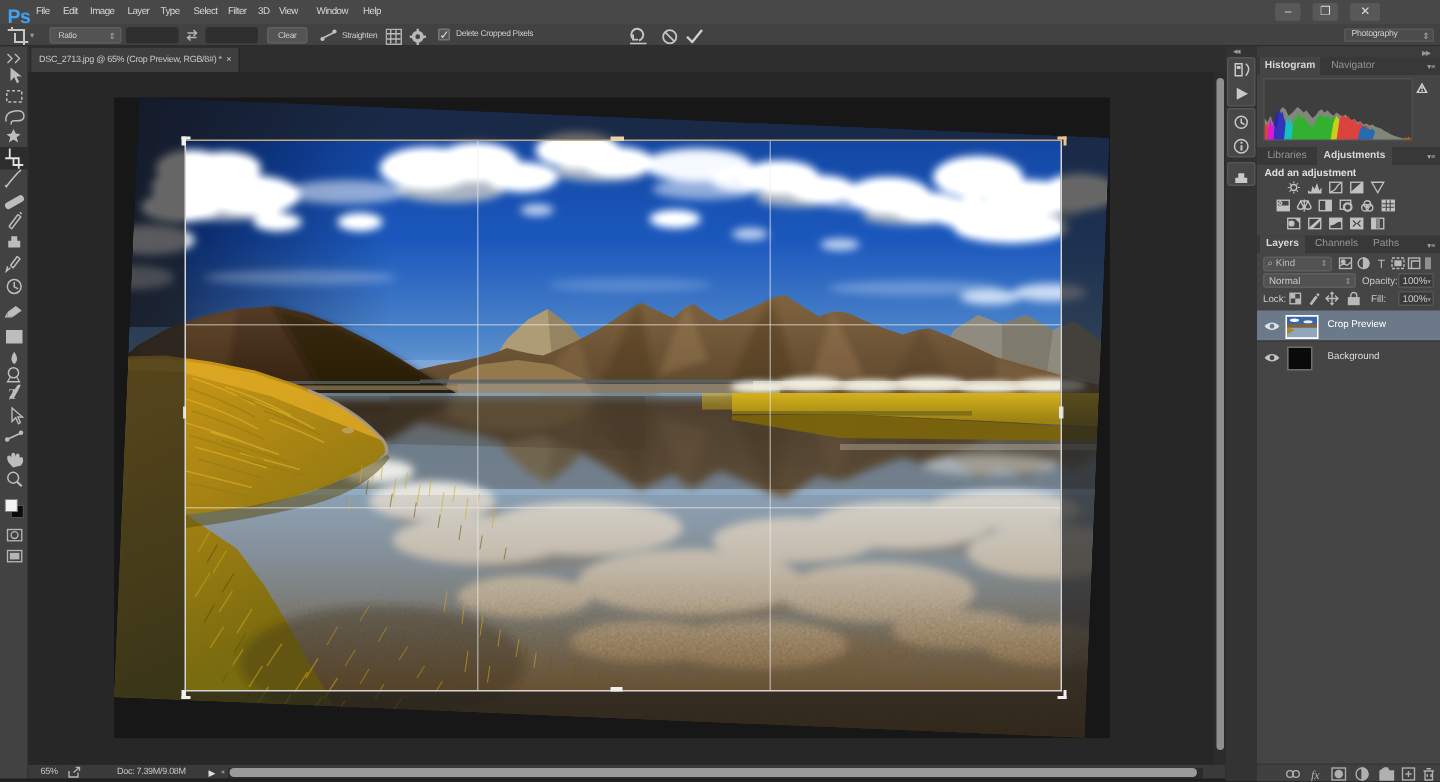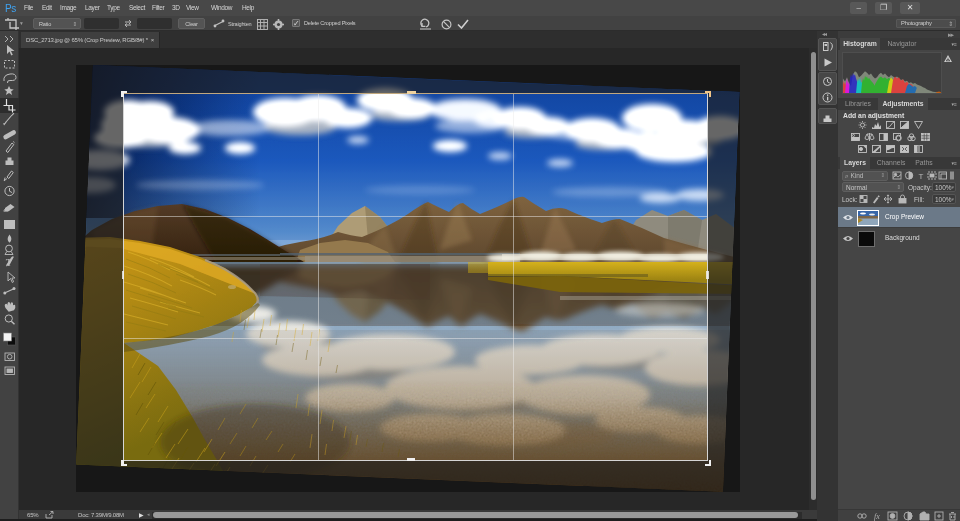--- a/index.html
+++ b/index.html
@@ -1,21 +1,21 @@
 <!DOCTYPE html>
 <html><head><meta charset="utf-8">
 <style>
 *{margin:0;padding:0;box-sizing:border-box}
 html,body{width:960px;height:521px;overflow:hidden;background:#272727;font-family:"Liberation Sans",sans-serif;}
 .abs{position:absolute}
 #app{position:relative;width:960px;height:521px;background:#272727;overflow:hidden}
 
 #menubar{position:absolute;left:0;top:0;width:960px;height:16px;background:#484848;color:#d6d6d6;font-size:6.5px;letter-spacing:-0.35px}
 #menubar .mi{position:absolute;top:4px}
-#pslogo{position:absolute;left:5px;top:2.5px;font-size:10px;font-weight:normal;color:#3fa3f2}
+#pslogo{position:absolute;left:5px;top:2.5px;font-size:13px;font-weight:bold;color:#3fa3f2}
 .winbtn{position:absolute;top:2px;width:22px;height:12px;background:#585858;color:#ddd;font-size:8px;text-align:center;line-height:11px;border-radius:2px}
 #optbar{position:absolute;left:0;top:16px;width:960px;height:15px;background:#424242;border-bottom:1px solid #2c2c2c;color:#cfcfcf;font-size:5.6px;letter-spacing:-0.2px}
 #tabrow{position:absolute;left:0;top:31px;width:960px;height:17px;background:#2e2e2e}
 #doctab{position:absolute;left:21px;top:1px;height:16px;background:#3f3f3f;color:#c9c9c9;font-size:6px;letter-spacing:-0.2px;line-height:16px;padding:0 5px;border-right:1px solid #262626}
 
 #toolbar{position:absolute;left:0;top:31px;width:19px;height:490px;background:#424242;border-right:1px solid #333}
 
 #canvas{position:absolute;left:19px;top:48px;width:798px;height:462px;background:#272727;overflow:hidden}
 #bbox{position:absolute;left:57px;top:17px;width:664px;height:427px;background:#171717}
 .dimclip{position:absolute;left:51px;top:10px;width:676px;height:437px;clip-path:polygon(23px 7px,669.4px 34.1px,652.9px 433.7px,6.2px 406.6px)}

